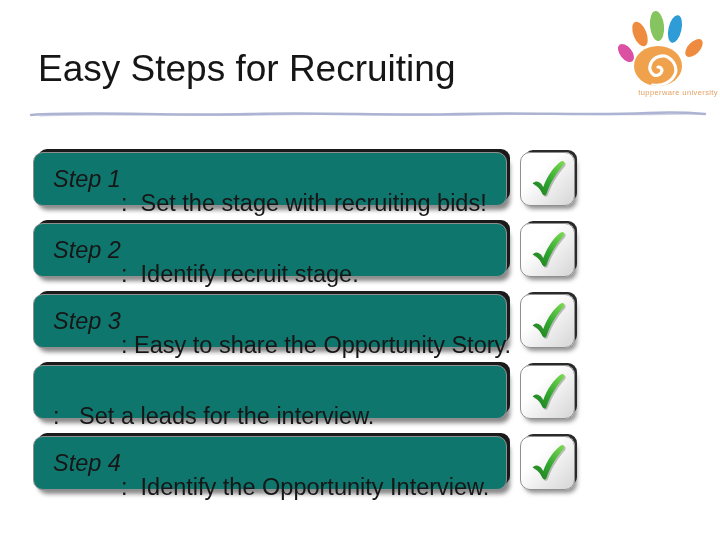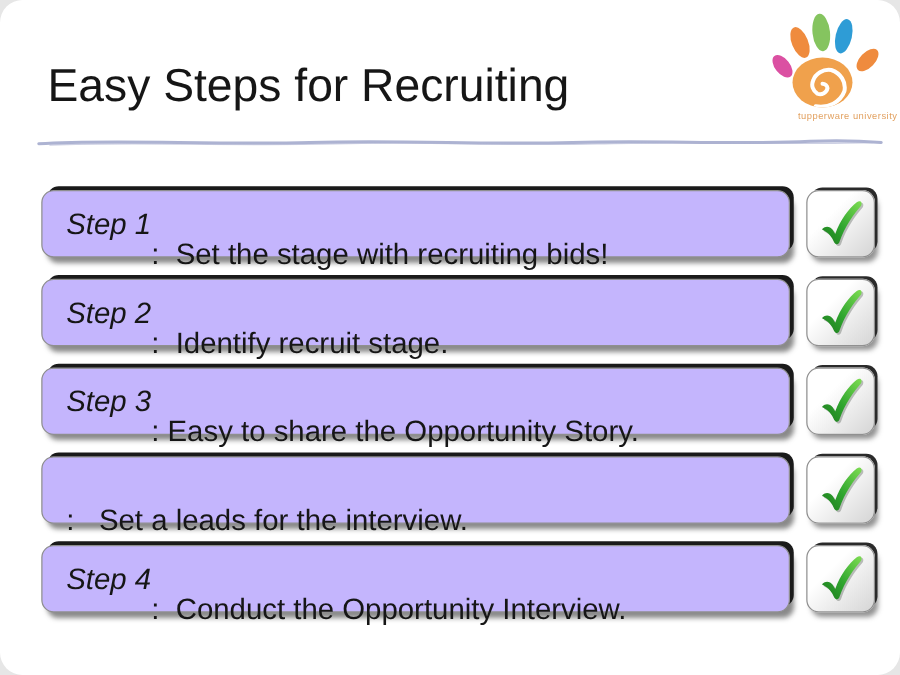--- a/index.html
+++ b/index.html
@@ -1,37 +1,36 @@
 <!DOCTYPE html>
 <html><head>
 <meta charset="utf-8">
 <style>
   html,body{margin:0;padding:0;background:#e6e6e6;}
   .slide{
     position:relative;width:720px;height:540px;background:#ffffff;
     font-family:"Liberation Sans",sans-serif;overflow:hidden;
     margin:0 auto;
-    border-radius:18px;
   }
   .title{
     position:absolute;left:38px;top:48px;margin:0;
     font-size:37px;font-weight:400;color:#161616;letter-spacing:0;
     white-space:nowrap;
   }
   .divider{position:absolute;left:28px;top:107px;}
   .logo{position:absolute;left:610px;top:4px;width:104px;height:86px;}
   .logo-caption{
     position:absolute;left:606px;top:88px;width:112px;text-align:right;
     font-size:7.5px;color:#E2A160;letter-spacing:.4px;white-space:nowrap;
   }
   .steps{position:absolute;left:33px;top:152px;}
   .row{display:flex;align-items:stretch;height:54px;margin-bottom:17px;}
   .step-box{
-    flex:none;width:599px;box-sizing:border-box;
-    background:#c4b5fd;border:1.5px solid #8f8f8f;border-radius:10px;
+    flex:none;width:474px;box-sizing:border-box;
+    background:#0f766e;border:1.5px solid #8f8f8f;border-radius:10px;
     box-shadow:4px -4px 0 -1px #1a1a1a, 4px 5px 4px -1px rgba(40,40,40,.55);
     display:flex;align-items:center;padding-left:19px;
     font-size:23.5px;color:#161616;white-space:nowrap;
   }
   .step-label{font-style:italic;white-space:pre;}
   .step-text{white-space:pre;margin-top:48px;}
   .check-box{
     flex:none;width:55px;margin-left:13px;box-sizing:border-box;
     border:1.5px solid #909090;border-radius:10px;
     background:linear-gradient(135deg,#ffffff 35%,#d5d5d5 100%);
@@ -128,21 +127,21 @@
         <svg width="42" height="40" viewBox="0 0 60 58">
           <use href="#ckpath" transform="translate(2,2)" fill="rgba(50,60,50,0.3)"></use>
           <use href="#ckpath" fill="url(#ckg)"></use>
         </svg>
       </div>
     </div>
 
     <div class="row">
       <div class="step-box">
         <span class="step-label">Step 4</span>
-          <span class="step-text">:  Conduct the Opportunity Interview.</span>
+          <span class="step-text">:  Identify the Opportunity Interview.</span>
       </div>
       <div class="check-box">
         <svg width="42" height="40" viewBox="0 0 60 58">
           <use href="#ckpath" transform="translate(2,2)" fill="rgba(50,60,50,0.3)"></use>
           <use href="#ckpath" fill="url(#ckg)"></use>
         </svg>
       </div>
     </div>
 
   </div>

